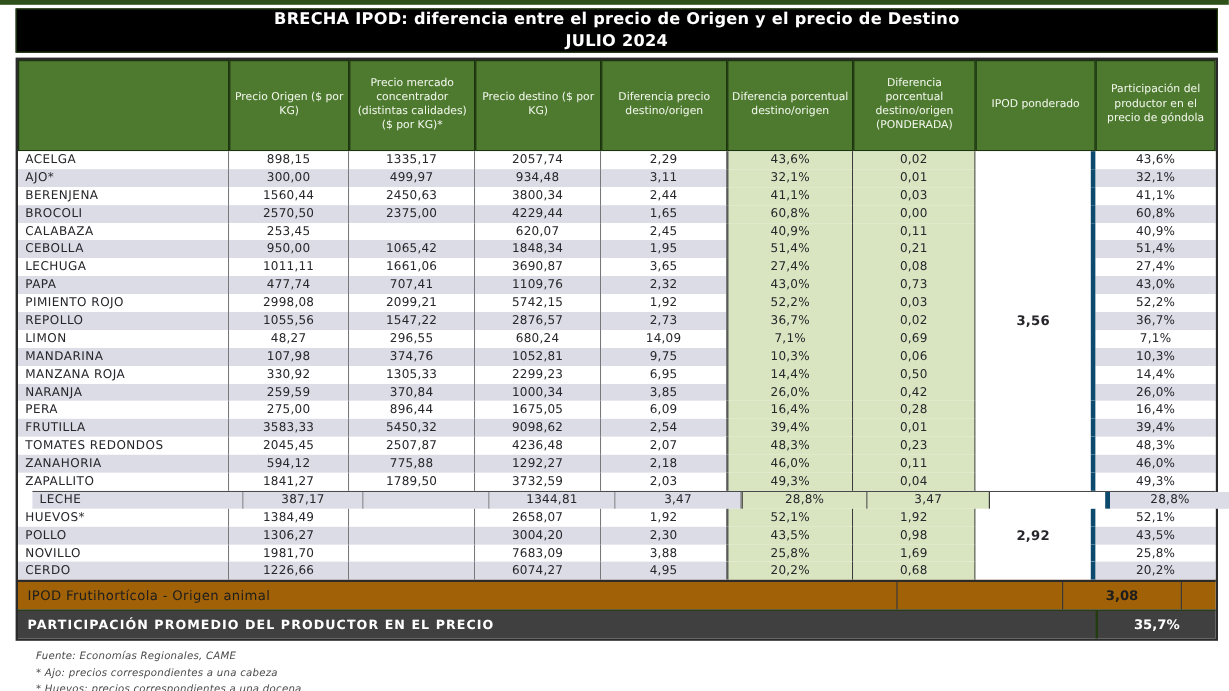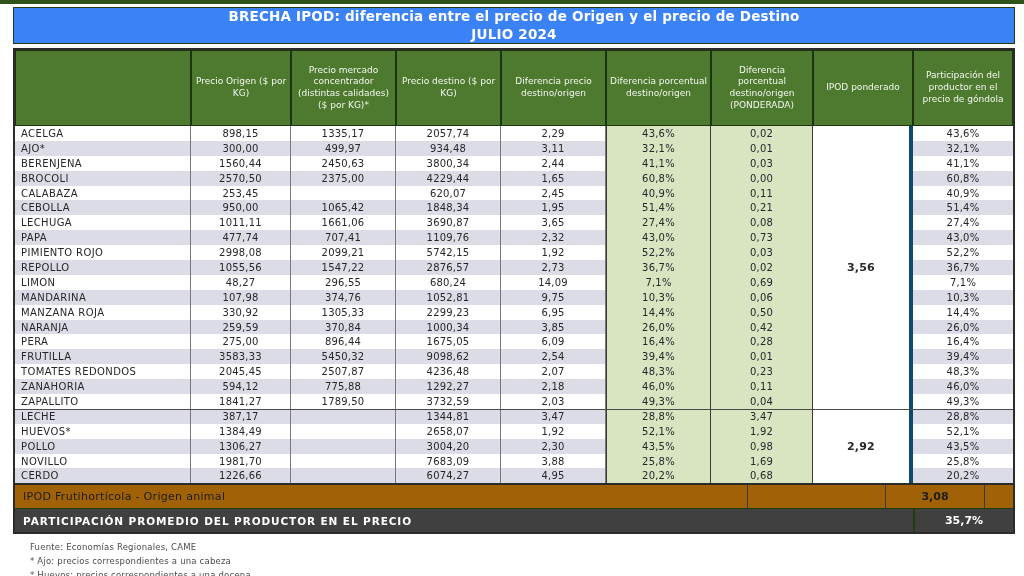--- a/index.html
+++ b/index.html
@@ -2,37 +2,37 @@
 <html><head>
 <meta charset="utf-8">
 <style>
   * { margin:0; padding:0; box-sizing:border-box; }
   html,body { width:1024px; height:576px; background:#ffffff; overflow:hidden;
               font-family:"DejaVu Sans","Liberation Sans",sans-serif; }
   .top-strip { position:absolute; left:0; top:0; width:1024px; height:4px; background:#2f511a; }
   .sheet { position:absolute; left:13px; top:7px; width:1002px; }
 
   
-  .title-bar { height:37px; background:#3b82f6; border:1px solid #223c10;
+  .title-bar { height:37px; background:#000000; border:1px solid #223c10;
                color:#ffffff; font-weight:bold; font-size:13.5px; text-align:center;
                display:flex; flex-direction:column; justify-content:center; line-height:1.3;
                letter-spacing:0.2px; }
 
   
   .table { margin-top:4px; border:2px solid #2b2b2b; width:1002px; background:#ffffff; }
   .grid9 { display:grid; grid-template-columns:176px 100px 105px 105px 105px 105px 102px 100px 100px; }
 
   .thead { background:#4d7a2f; }
   .hcell { border:1px solid #1c3310; color:#f4f7ee; font-size:9px; line-height:1.3;
            display:flex; align-items:center; justify-content:center; text-align:center;
            height:76px; padding:2px 3px; }
 
   .trow { height:14.9px;text-align:center; }
   .trow.stripe .cell { background:#dcdce6; }
-  .trow.section-start { border-top:1px solid #4a4a4a; }
+  .trow.section-start { border-top:1px solid #4a4a4a;margin-left:12px; }
   .cell { font-size:10px; color:#26262b; display:flex; align-items:center; justify-content:center;
           border-right:1px solid #77777c; background:#ffffff; overflow:hidden; white-space:nowrap;
           letter-spacing:0.2px; }
   .c-name { justify-content:flex-start; padding-left:6px; letter-spacing:0.4px; }
   .trow .c-pct, .trow.stripe .c-pct,
   .trow .c-pond, .trow.stripe .c-pond { background:#d9e5c1; border-right:1px solid #3a3a3a; }
   .trow .c-pct { border-left:1px solid #3a3a3a; }
   .trow .c-ipod, .trow.stripe .c-ipod { background:#ffffff; font-weight:bold; font-size:11px;
           border-right:4px solid #0c4a6e; }
   .c-part { border-right:none; }
@@ -49,21 +49,21 @@
   
   .part-row { display:grid; grid-template-columns:898px 100px; height:24px; background:#404040;
               border-top:1px solid #223c10; }
   .p-label { color:#ffffff; font-weight:bold; font-size:10.5px; letter-spacing:0.9px;
              display:flex; align-items:center; padding-left:8px; }
   .p-value { color:#ffffff; font-weight:bold; font-size:11px; display:flex; align-items:center;
              justify-content:center; border-left:2px solid #223c10; }
 
   
   .footnotes { margin-top:6px; margin-left:17px; }
-  .footnote { font-size:8.5px; color:#4a4a4a; line-height:14px; letter-spacing:0.2px; }
+  .footnote { font-style:italic; font-size:8.5px; color:#4a4a4a; line-height:14px; letter-spacing:0.2px; }
 </style>
 </head>
 <body>
 
 <div class="top-strip"></div>
 
 <div class="sheet">
 
   <div class="title-bar">
     <div>BRECHA IPOD: diferencia entre el precio de Origen y el precio de Destino</div>

